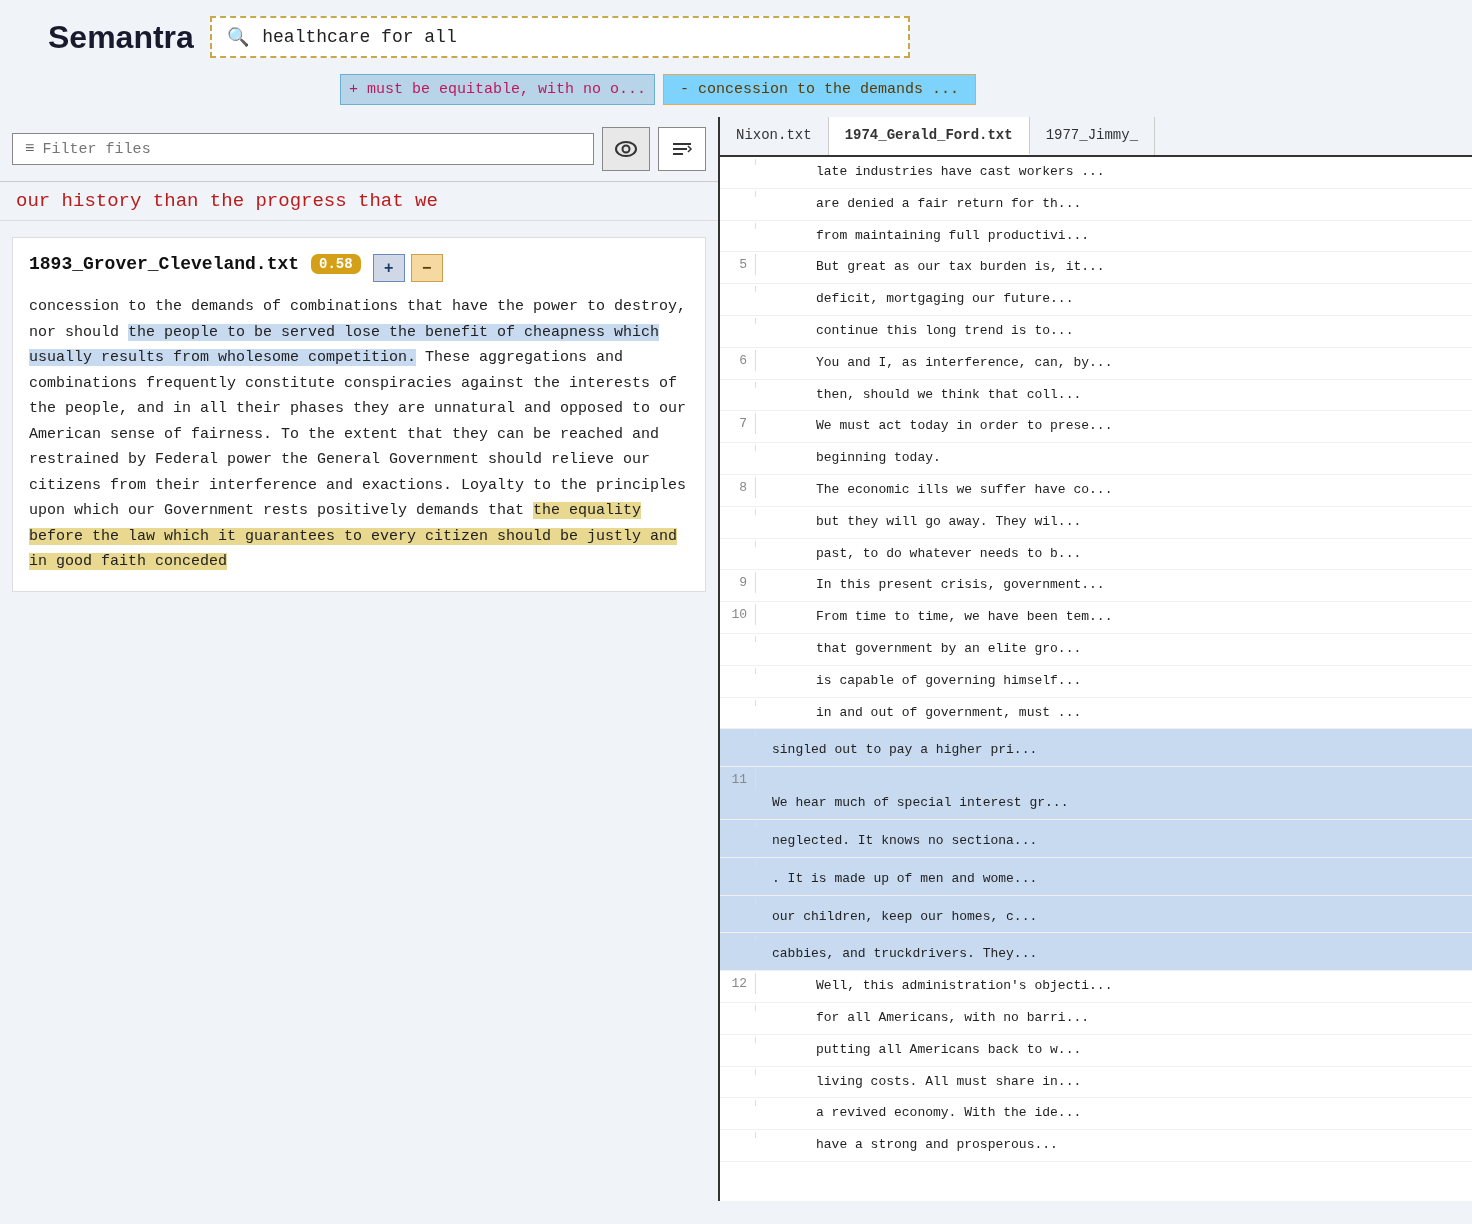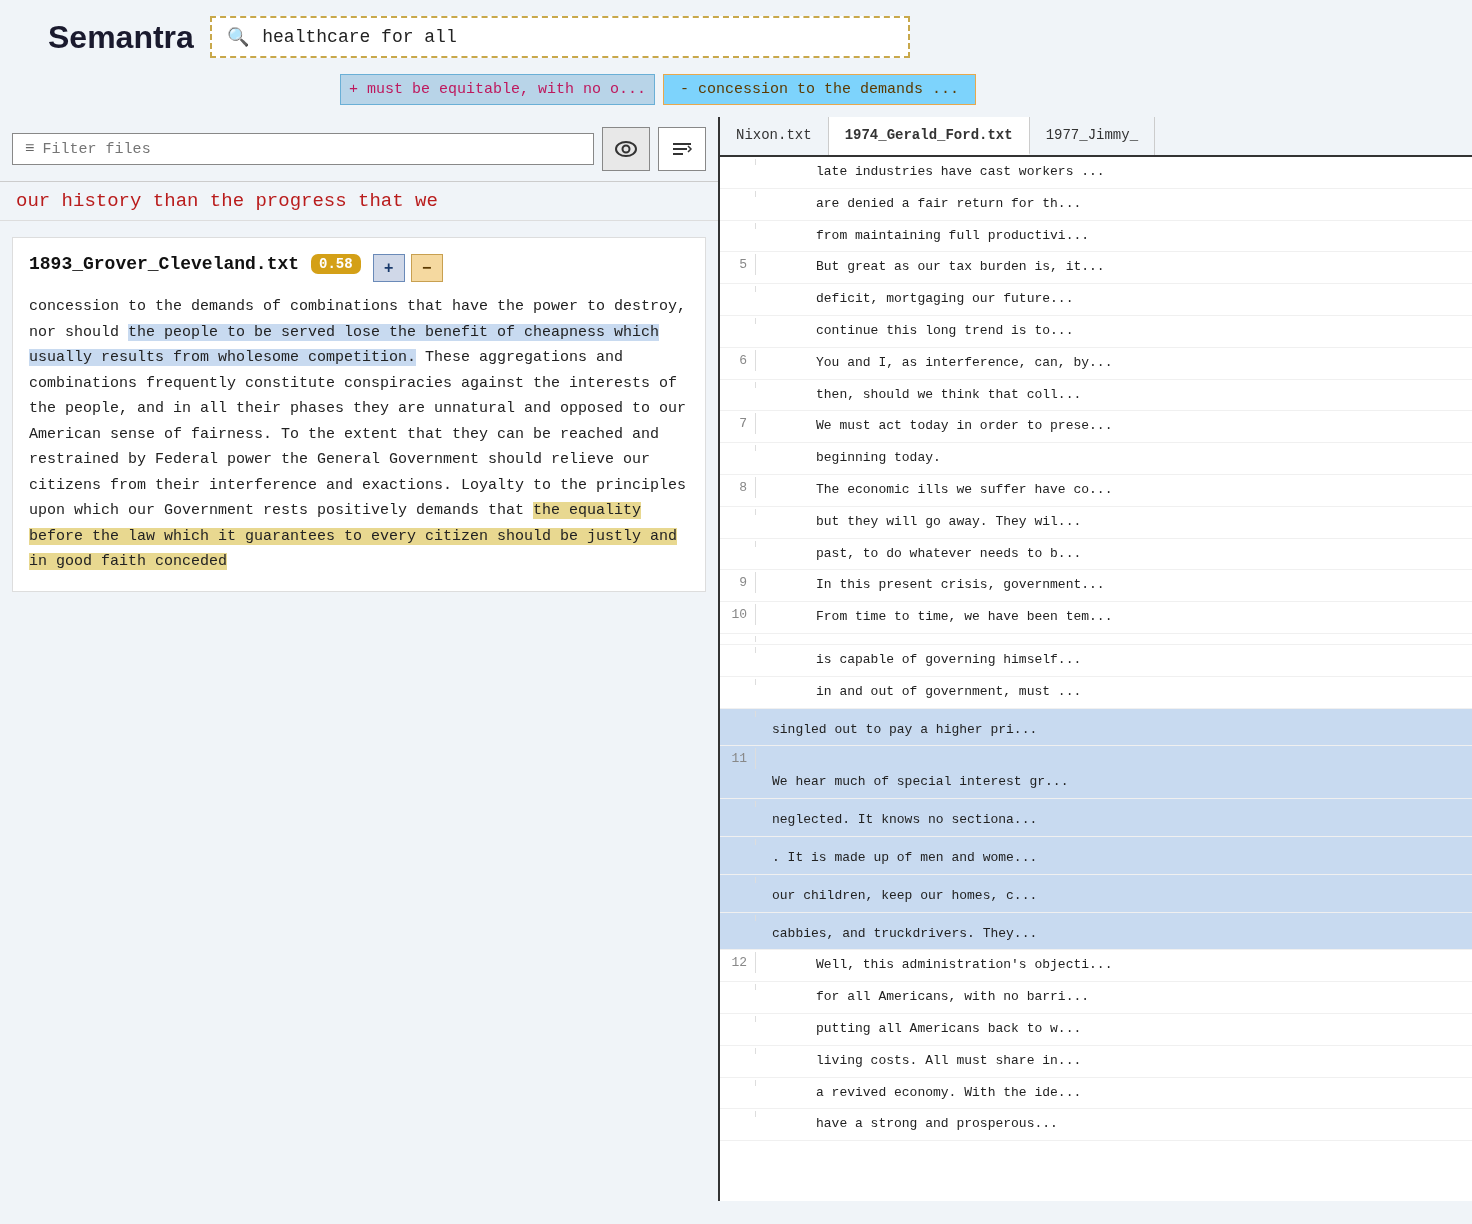--- a/index.html
+++ b/index.html
@@ -462,20 +462,21 @@
         <div class="doc-line">
           <div class="line-num">9</div>
           <div class="line-text">In this present crisis, government...</div>
         </div>
         <div class="doc-line">
           <div class="line-num">10</div>
           <div class="line-text">From time to time, we have been tem...</div>
         </div>
         <div class="doc-line">
           <div class="line-num"></div>
+          <div class="line-text">that government by an elite gro...</div>
         </div>
         <div class="doc-line">
           <div class="line-num"></div>
           <div class="line-text">is capable of governing himself...</div>
         </div>
         <div class="doc-line">
           <div class="line-num"></div>
           <div class="line-text">in and out of government, must ...</div>
         </div>
         <div class="doc-line line-highlight-blue">

